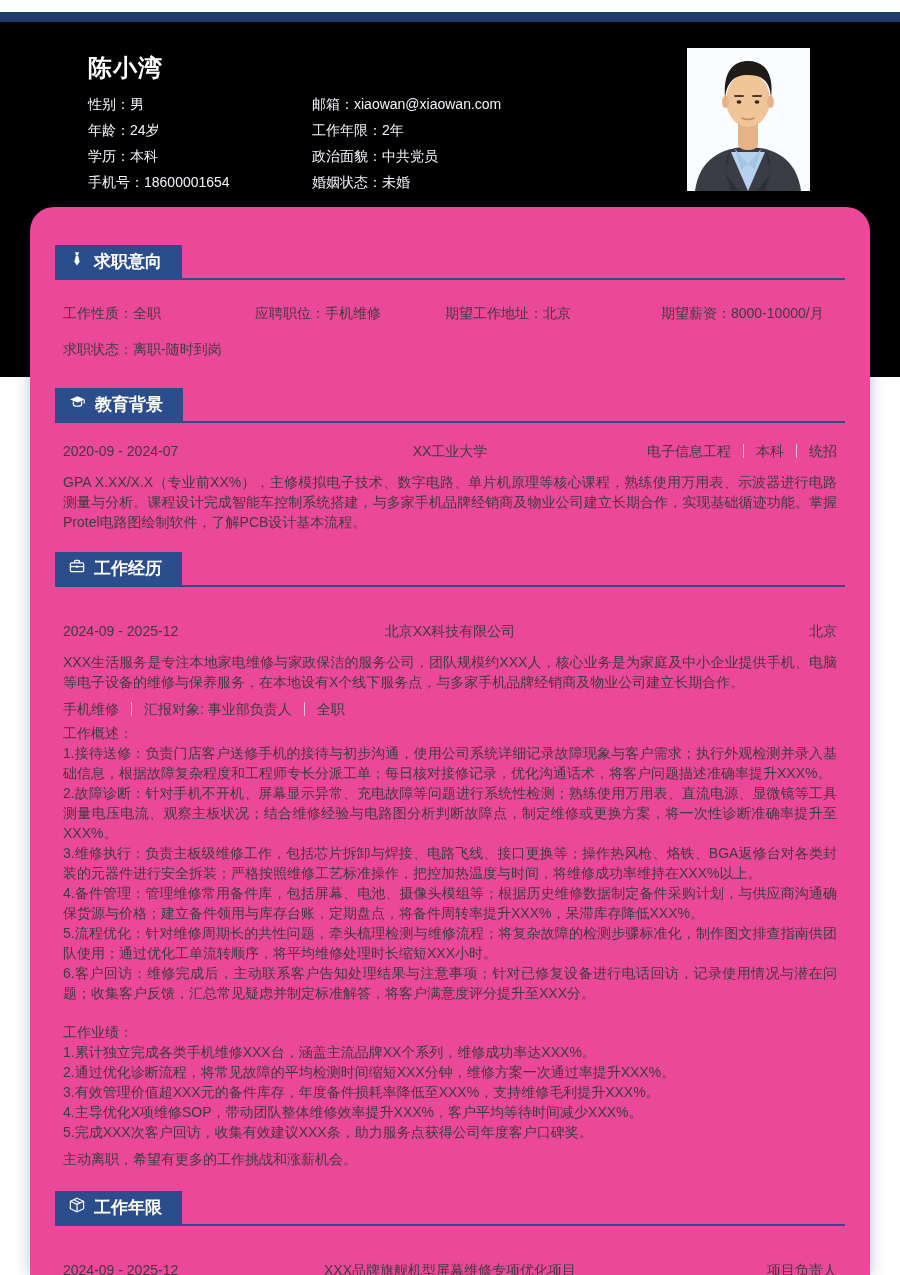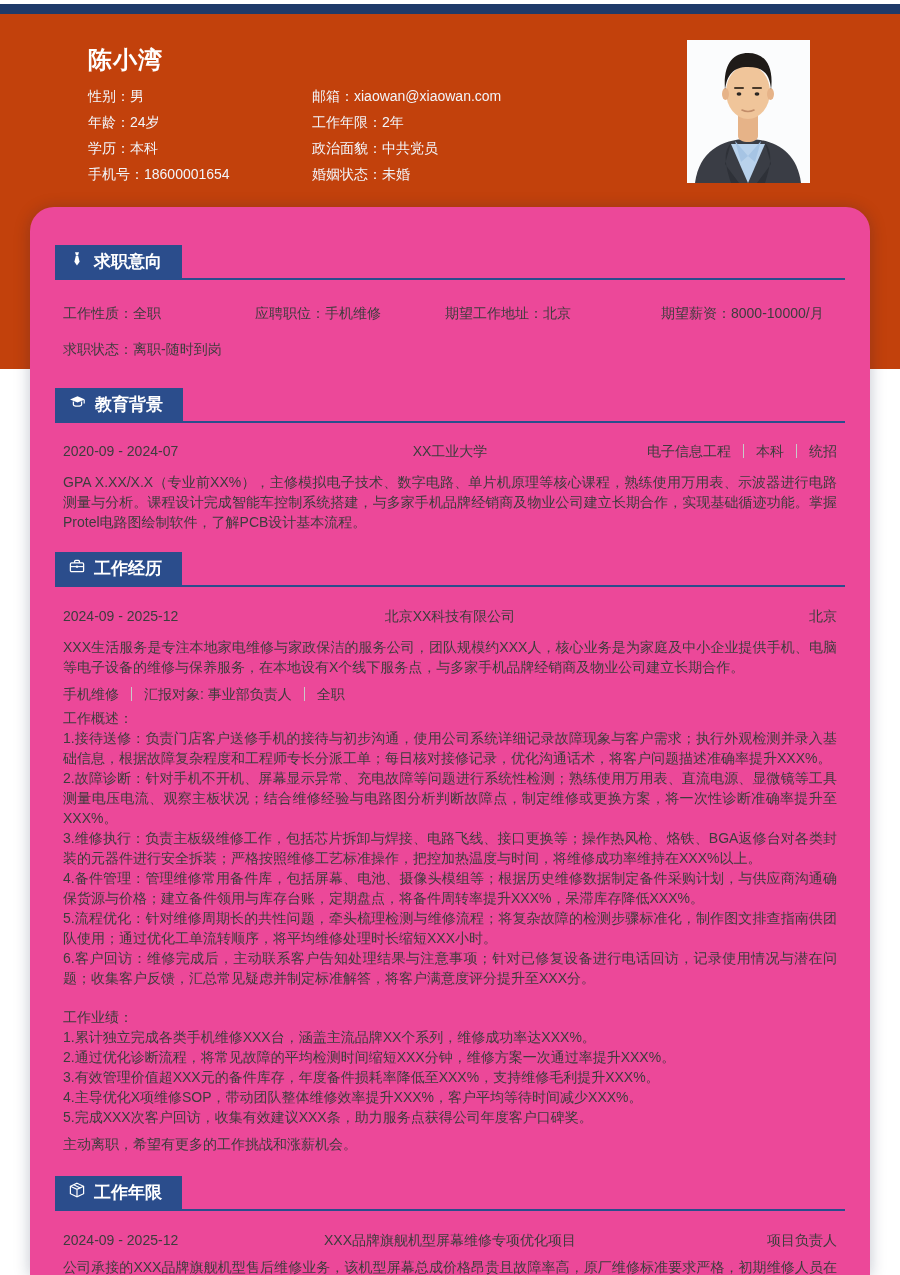--- a/index.html
+++ b/index.html
@@ -3,21 +3,21 @@
 <meta charset="utf-8">
 <style>
   html,body{margin:0;padding:0;}
   body{
     width:900px;height:1275px;position:relative;overflow:hidden;
     background:#ffffff;
     font-family:"Liberation Sans","DejaVu Sans",sans-serif;
     color:#3d3d3d;font-size:14px;
   }
   
-  .top-bg{position:absolute;left:0;top:4px;width:900px;height:365px;background:#c2410c;}
+  .top-bg{position:absolute;left:0;top:12px;width:900px;height:365px;background:#000000;}
   .top-strip{position:absolute;left:0;top:0;width:900px;height:10px;background:#1e3a69;}
   .name{position:absolute;left:88px;top:40px;color:#ffffff;font-size:24px;font-weight:bold;letter-spacing:1px;}
   .info-grid{
     position:absolute;left:88px;top:79px;width:560px;
     display:grid;grid-template-columns:224px auto;grid-auto-rows:26px;
     color:#f2f5fa;font-size:14px;line-height:26px;
   }
   .photo{position:absolute;left:687px;top:36px;width:123px;height:143px;background:#ffffff;overflow:hidden;}
   .photo svg{display:block;}
   
@@ -43,21 +43,21 @@
   .meta-left{text-align:left;}
   .meta-center{text-align:center;}
   .meta-right{text-align:right;display:flex;justify-content:flex-end;align-items:center;}
   .vsep{display:inline-block;width:1px;height:14px;background:#c9c9c9;margin:0 12px;vertical-align:-2px;}
   .para{padding:0 8px;line-height:20px;text-align:justify;}
   .role-row{display:flex;align-items:center;padding:0 8px;line-height:16px;margin-top:9px;}
   .block{padding:0 8px;line-height:20px;text-align:justify;}
   
   .m-edu-h{margin-top:31px;}
   .m-meta{margin-top:20px;}
-  .m-meta2{margin-top:21px;}
+  .m-meta2{margin-top:36px;}
   .m-para{margin-top:13px;}
   .m-work-h{margin-top:20px;}
   .m-overview{margin-top:6px;}
   .m-achv{margin-top:19px;}
   .m-leave{margin-top:7px;}
   .m-proj-h{margin-top:22px;}
   .m-proj-para{margin-top:9px;}
 </style>
 </head>
 <body>

